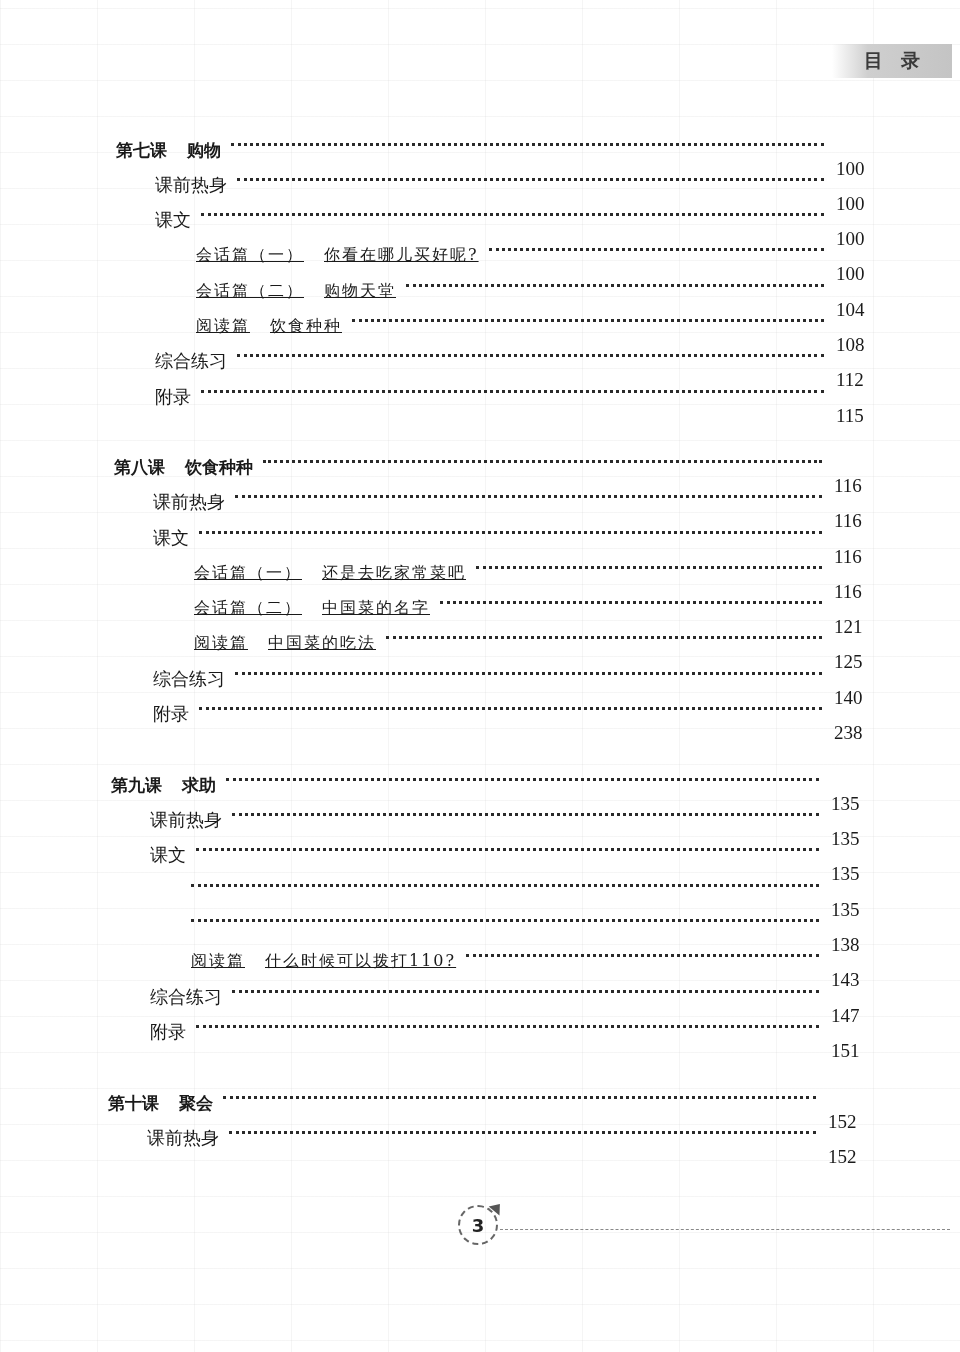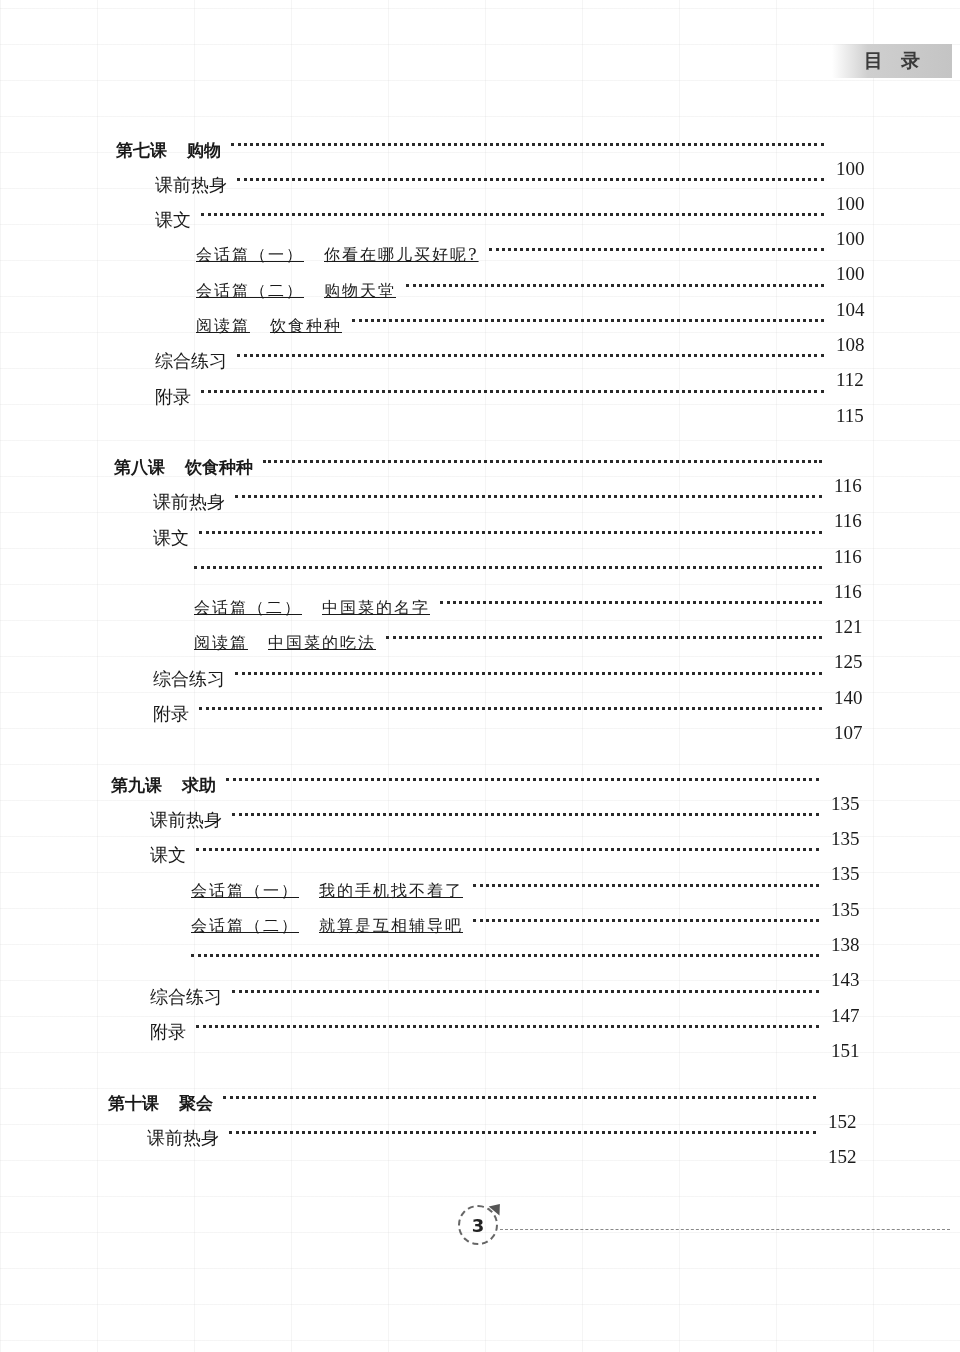--- a/index.html
+++ b/index.html
@@ -193,20 +193,21 @@
       <span class="toc-label"><span>课前热身</span></span>
       <span class="toc-dots"></span>
       <span class="toc-page">116</span>
     </div>
     <div class="toc-row lvl-1" style="left: 153px; top: 523px; width: 715px;">
       <span class="toc-label"><span>课文</span></span>
       <span class="toc-dots"></span>
       <span class="toc-page">116</span>
     </div>
     <div class="toc-row lvl-2" style="left: 194px; top: 558px; width: 674px;">
+      <span class="toc-label"><span>会话篇（一）</span><span class="gap"></span><span>还是去吃家常菜吧</span></span>
       <span class="toc-dots"></span>
       <span class="toc-page">116</span>
     </div>
     <div class="toc-row lvl-2" style="left: 194px; top: 593px; width: 674px;">
       <span class="toc-label"><span>会话篇（二）</span><span class="gap"></span><span>中国菜的名字</span></span>
       <span class="toc-dots"></span>
       <span class="toc-page">121</span>
     </div>
     <div class="toc-row lvl-2" style="left: 194px; top: 628px; width: 674px;">
       <span class="toc-label"><span>阅读篇</span><span class="gap"></span><span>中国菜的吃法</span></span>
@@ -214,48 +215,47 @@
       <span class="toc-page">125</span>
     </div>
     <div class="toc-row lvl-1" style="left: 153px; top: 664px; width: 715px;">
       <span class="toc-label"><span>综合练习</span></span>
       <span class="toc-dots"></span>
       <span class="toc-page">140</span>
     </div>
     <div class="toc-row lvl-1" style="left: 153px; top: 699px; width: 715px;">
       <span class="toc-label"><span>附录</span></span>
       <span class="toc-dots"></span>
-      <span class="toc-page">107</span>
+      <span class="toc-page">238</span>
     </div>
     <div class="toc-row lvl-0" style="left: 111px; top: 770px; width: 754px;">
       <span class="toc-label"><span>第九课</span><span class="gap"></span><span>求助</span></span>
       <span class="toc-dots"></span>
       <span class="toc-page">135</span>
     </div>
     <div class="toc-row lvl-1" style="left: 150px; top: 805px; width: 715px;">
       <span class="toc-label"><span>课前热身</span></span>
       <span class="toc-dots"></span>
       <span class="toc-page">135</span>
     </div>
     <div class="toc-row lvl-1" style="left: 150px; top: 840px; width: 715px;">
       <span class="toc-label"><span>课文</span></span>
       <span class="toc-dots"></span>
       <span class="toc-page">135</span>
     </div>
     <div class="toc-row lvl-2" style="left: 191px; top: 876px; width: 674px;">
-      <span class="toc-label"><span>会话篇（一）</span><span class="gap"></span><span>我的手机找不着了</span></span>
       <span class="toc-dots"></span>
       <span class="toc-page">135</span>
     </div>
     <div class="toc-row lvl-2" style="left: 191px; top: 911px; width: 674px;">
-      <span class="toc-label"><span>会话篇（二）</span><span class="gap"></span><span>就算是互相辅导吧</span></span>
       <span class="toc-dots"></span>
       <span class="toc-page">138</span>
     </div>
     <div class="toc-row lvl-2" style="left: 191px; top: 946px; width: 674px;">
+      <span class="toc-label"><span>阅读篇</span><span class="gap"></span><span>什么时候可以拨打110?</span></span>
       <span class="toc-dots"></span>
       <span class="toc-page">143</span>
     </div>
     <div class="toc-row lvl-1" style="left: 150px; top: 982px; width: 715px;">
       <span class="toc-label"><span>综合练习</span></span>
       <span class="toc-dots"></span>
       <span class="toc-page">147</span>
     </div>
     <div class="toc-row lvl-1" style="left: 150px; top: 1017px; width: 715px;">
       <span class="toc-label"><span>附录</span></span>

